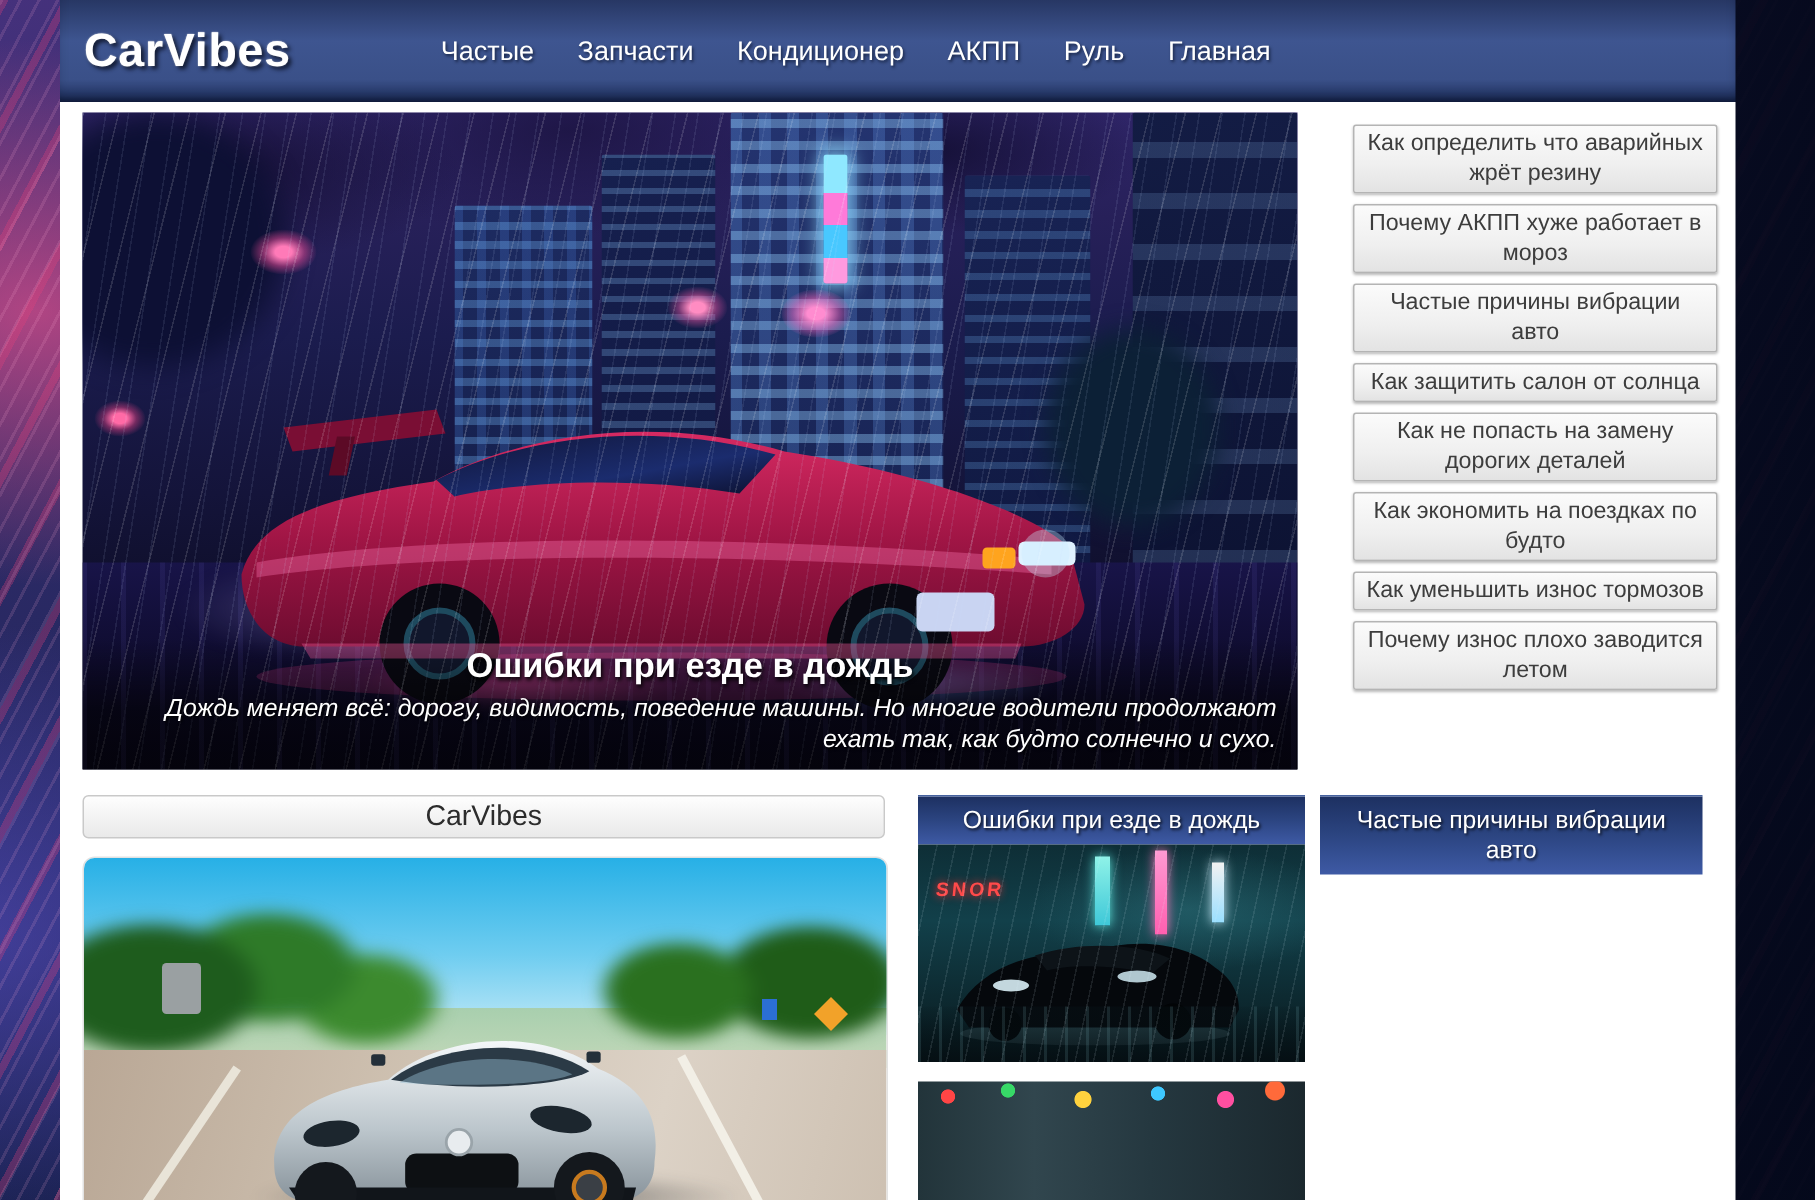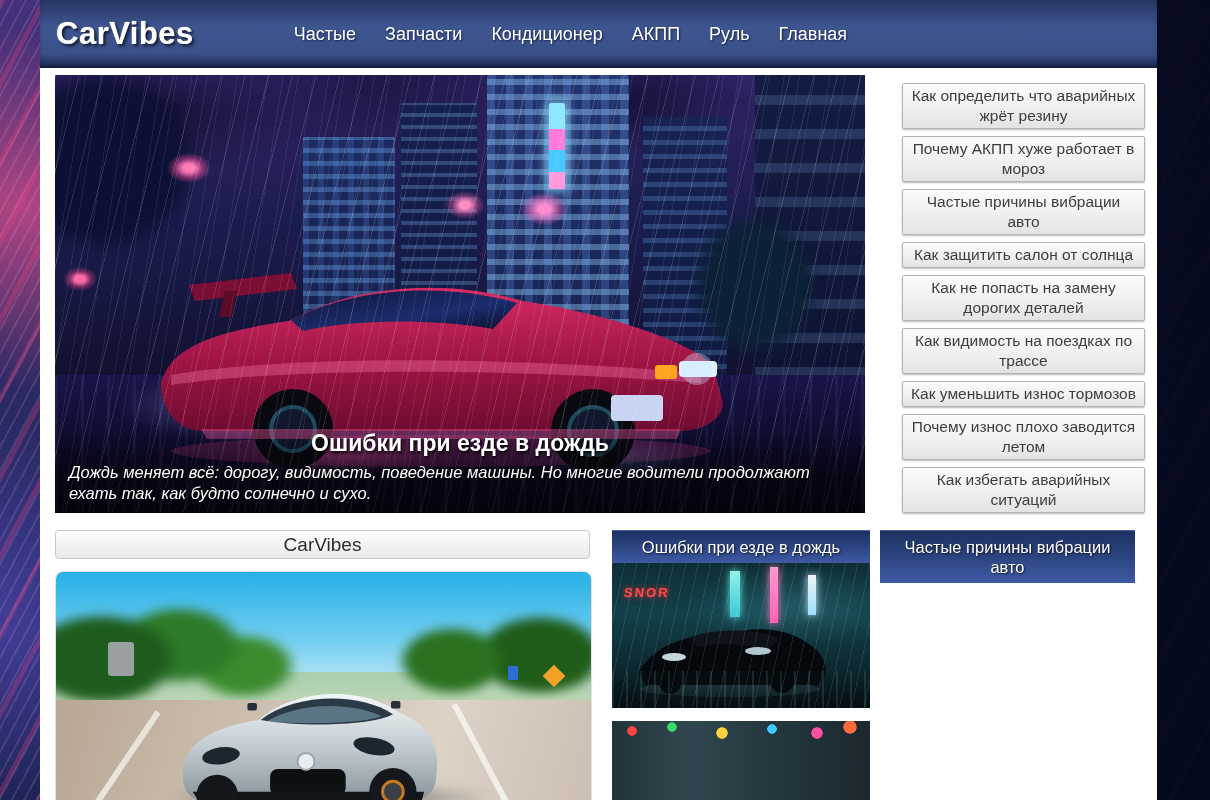--- a/index.html
+++ b/index.html
@@ -118,21 +118,21 @@
   .h-rain { left: 0; top: 0; width: 810px; height: 438px;
     background:
       repeating-linear-gradient(104deg, rgba(255,255,255,0.13) 0 1px, rgba(0,0,0,0) 1px 23px),
       repeating-linear-gradient(99deg, rgba(200,220,255,0.09) 0 1px, rgba(0,0,0,0) 1px 15px); }
   .h-caption { left: 0; right: 0; bottom: 0; padding: 4px 14px 9px;
     background: linear-gradient(180deg, rgba(0,0,0,0) 0%, rgba(0,0,0,0.5) 55%); }
   .h-caption * { position: static; }
   .h-title { color: #fff; font-size: 23px; font-weight: bold; text-align: center;
     text-shadow: 1px 2px 3px #000; margin-bottom: 5px; }
   .h-sub { color: #fff; font-size: 16.5px; line-height: 21px; font-style: italic;
-    text-shadow: 1px 1px 2px #000; }
+    text-shadow: 1px 1px 2px #000; text-align: right; }
 
   
   .sidebar { width: 243px; margin-left: 37px; margin-top: 8px; display: flex; flex-direction: column; gap: 7px; flex: none; }
   .side-btn {
     background: linear-gradient(180deg, #fbfbfb 0%, #efefef 60%, #e3e3e3 100%);
     border: 1px solid #b4b4b4; border-radius: 2px;
     box-shadow: 0 1px 2px rgba(0,0,0,0.28);
     color: #3d3d3d; font-size: 15.5px; line-height: 20px;
     text-align: center; padding: 2px 6px; cursor: pointer;
   }
@@ -313,24 +313,23 @@
           <div class="h-sub">Дождь меняет всё: дорогу, видимость, поведение машины. Но многие водители продолжают ехать так, как будто солнечно и сухо.</div>
         </div>
       </div>
 
       <div class="sidebar">
         <div class="side-btn">Как определить что аварийных жрёт резину</div>
         <div class="side-btn">Почему АКПП хуже работает в мороз</div>
         <div class="side-btn">Частые причины вибрации авто</div>
         <div class="side-btn">Как защитить салон от солнца</div>
         <div class="side-btn">Как не попасть на замену дорогих деталей</div>
-        <div class="side-btn">Как видимость на поездках по трассе</div>
+        <div class="side-btn">Как экономить на поездках по будто</div>
         <div class="side-btn">Как уменьшить износ тормозов</div>
         <div class="side-btn">Почему износ плохо заводится летом</div>
-        <div class="side-btn">Как избегать аварийных ситуаций</div>
       </div>
     </div>
 
     <div class="row2">
 
       <div class="col-left">
         <div class="section-bar">CarVibes</div>
         <div class="photo">
           <div class="p-sky"></div>
           <div class="p-field"></div>

